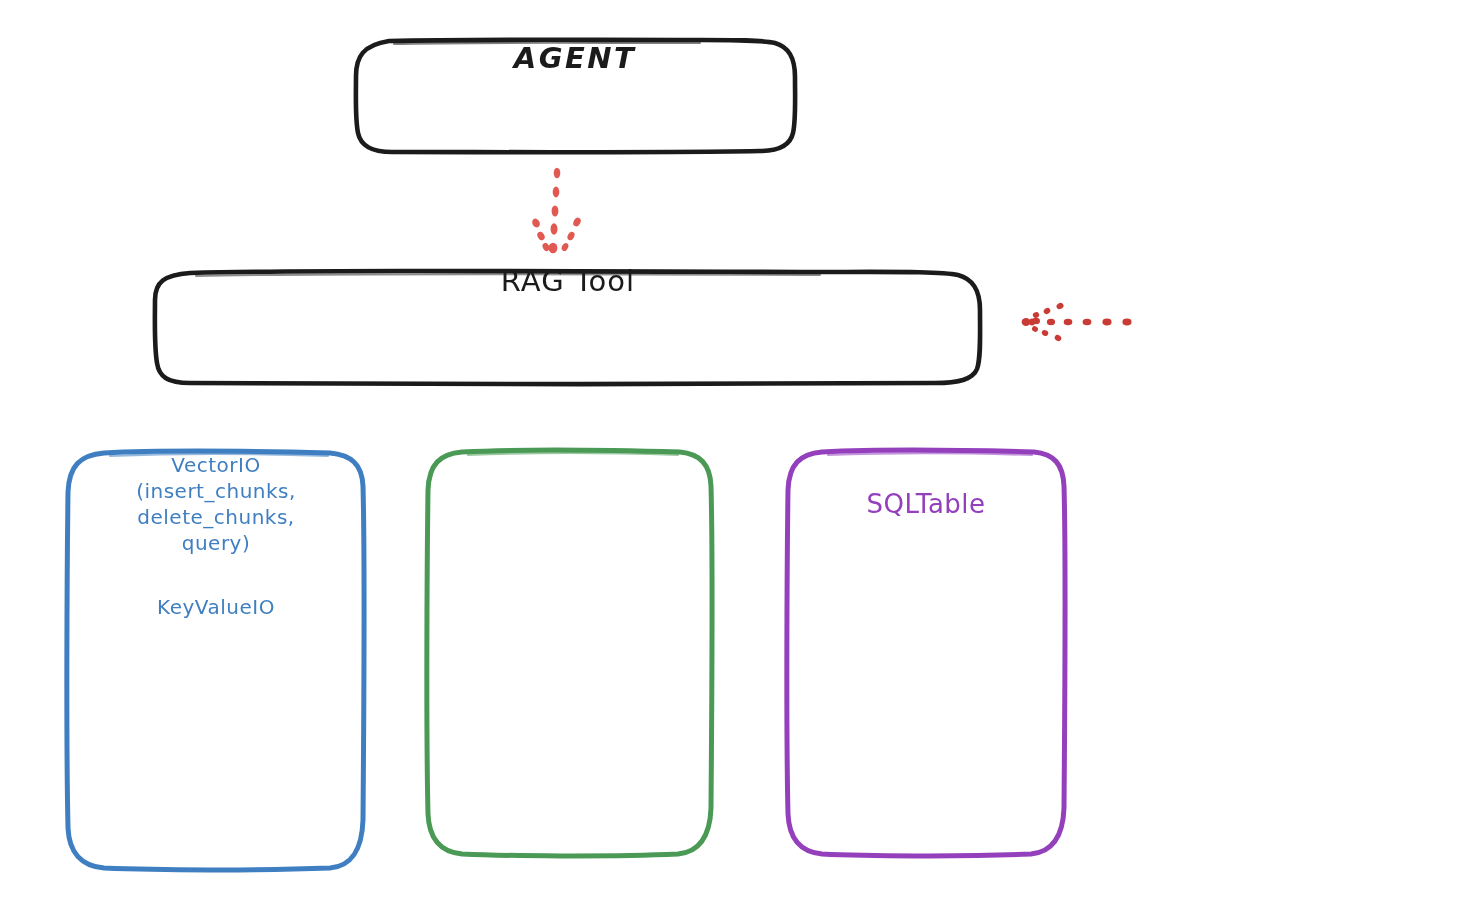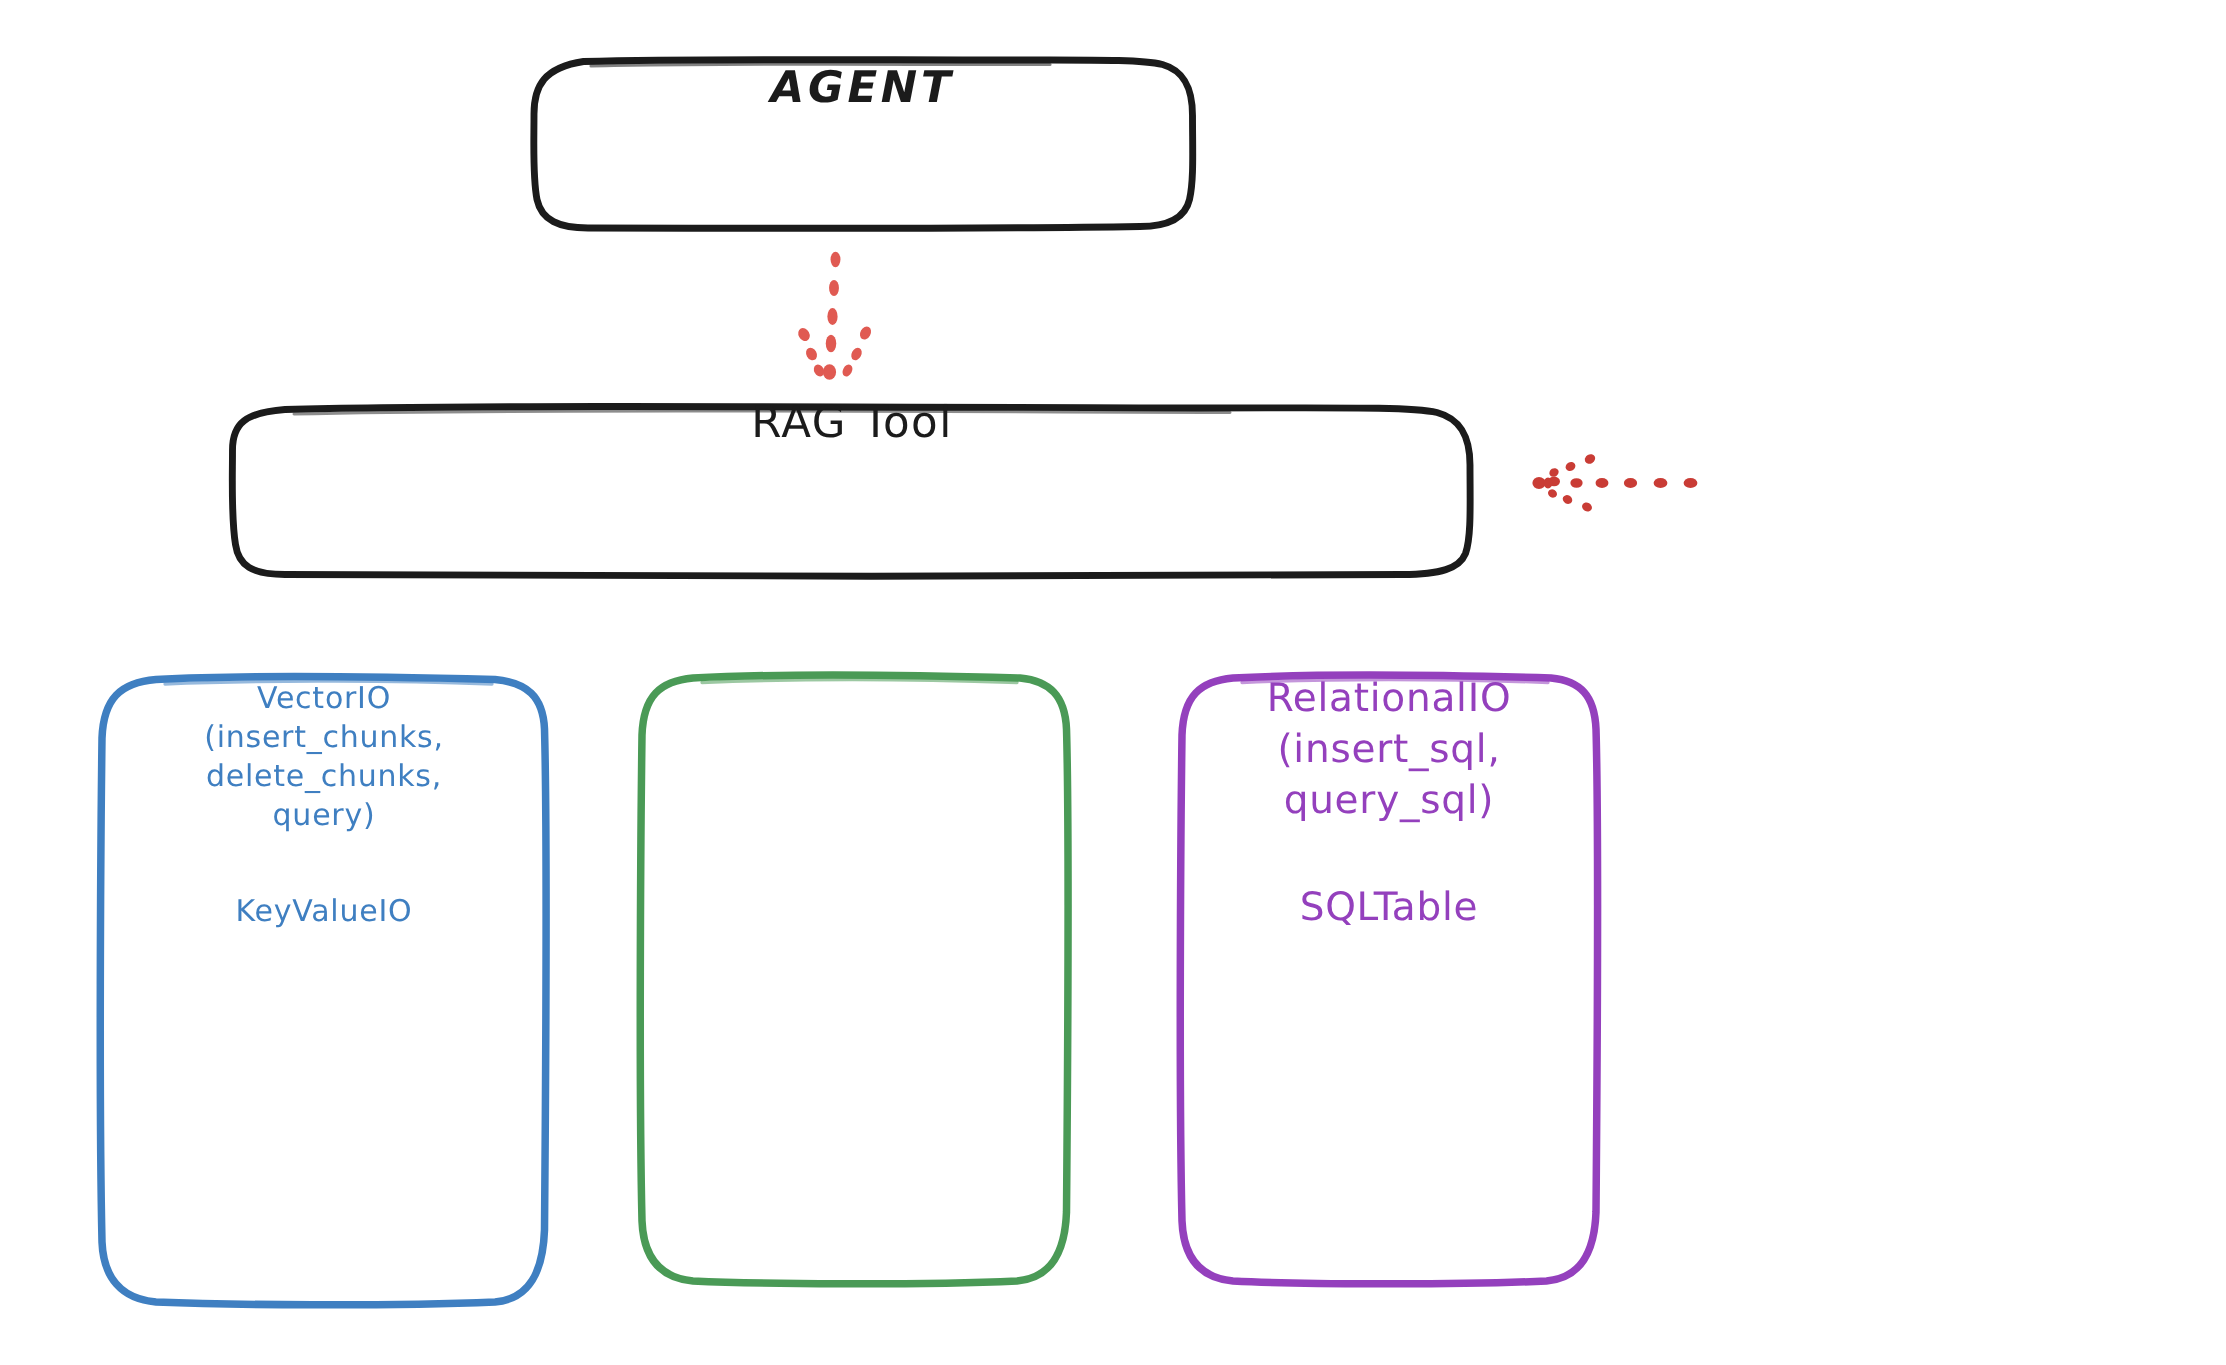--- a/index.html
+++ b/index.html
@@ -217,20 +217,17 @@
   <div class="node-label" id="vector-label">
     <span class="api-text">VectorIO
 (insert_chunks,
 delete_chunks,
 query)</span>
     <span class="index-text">KeyValueIO</span>
   </div>
 
 
   <div class="node-label" id="relational-label">
-    <span class="api-text">RelationalIO
-(insert_sql,
-query_sql)</span>
     <span class="index-text">SQLTable</span>
   </div>
 
 
 </div>
 
 </body></html>

